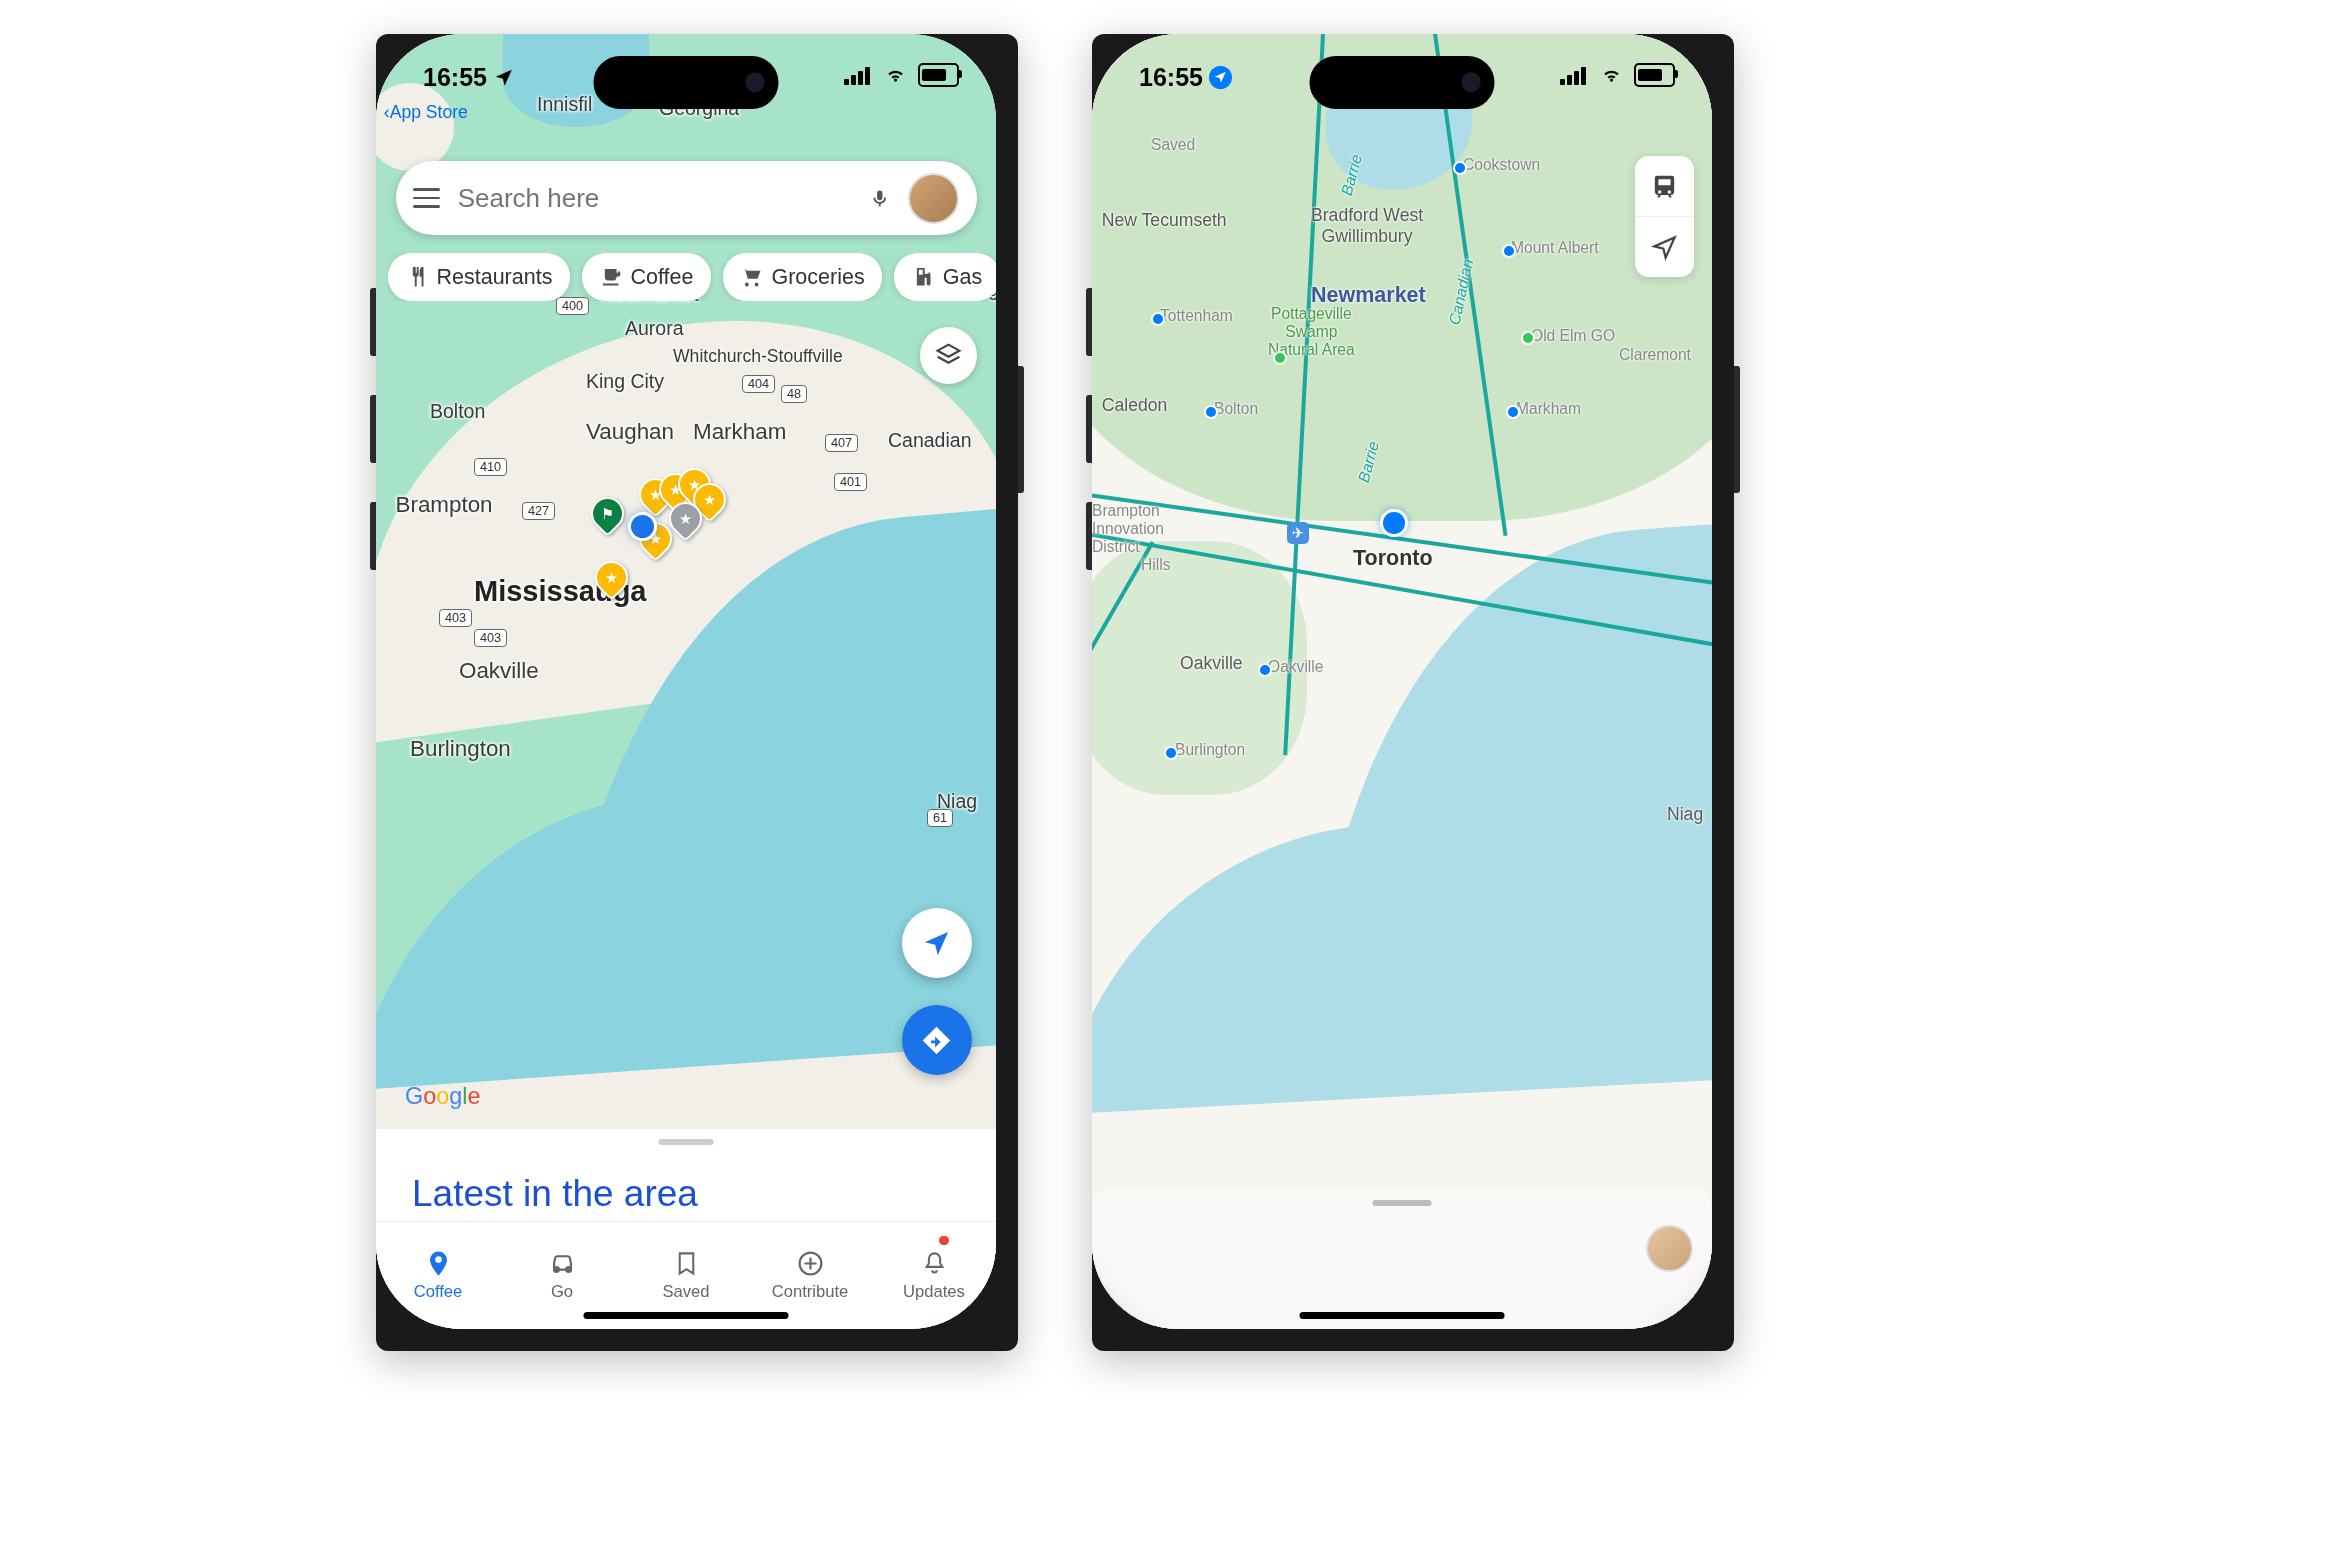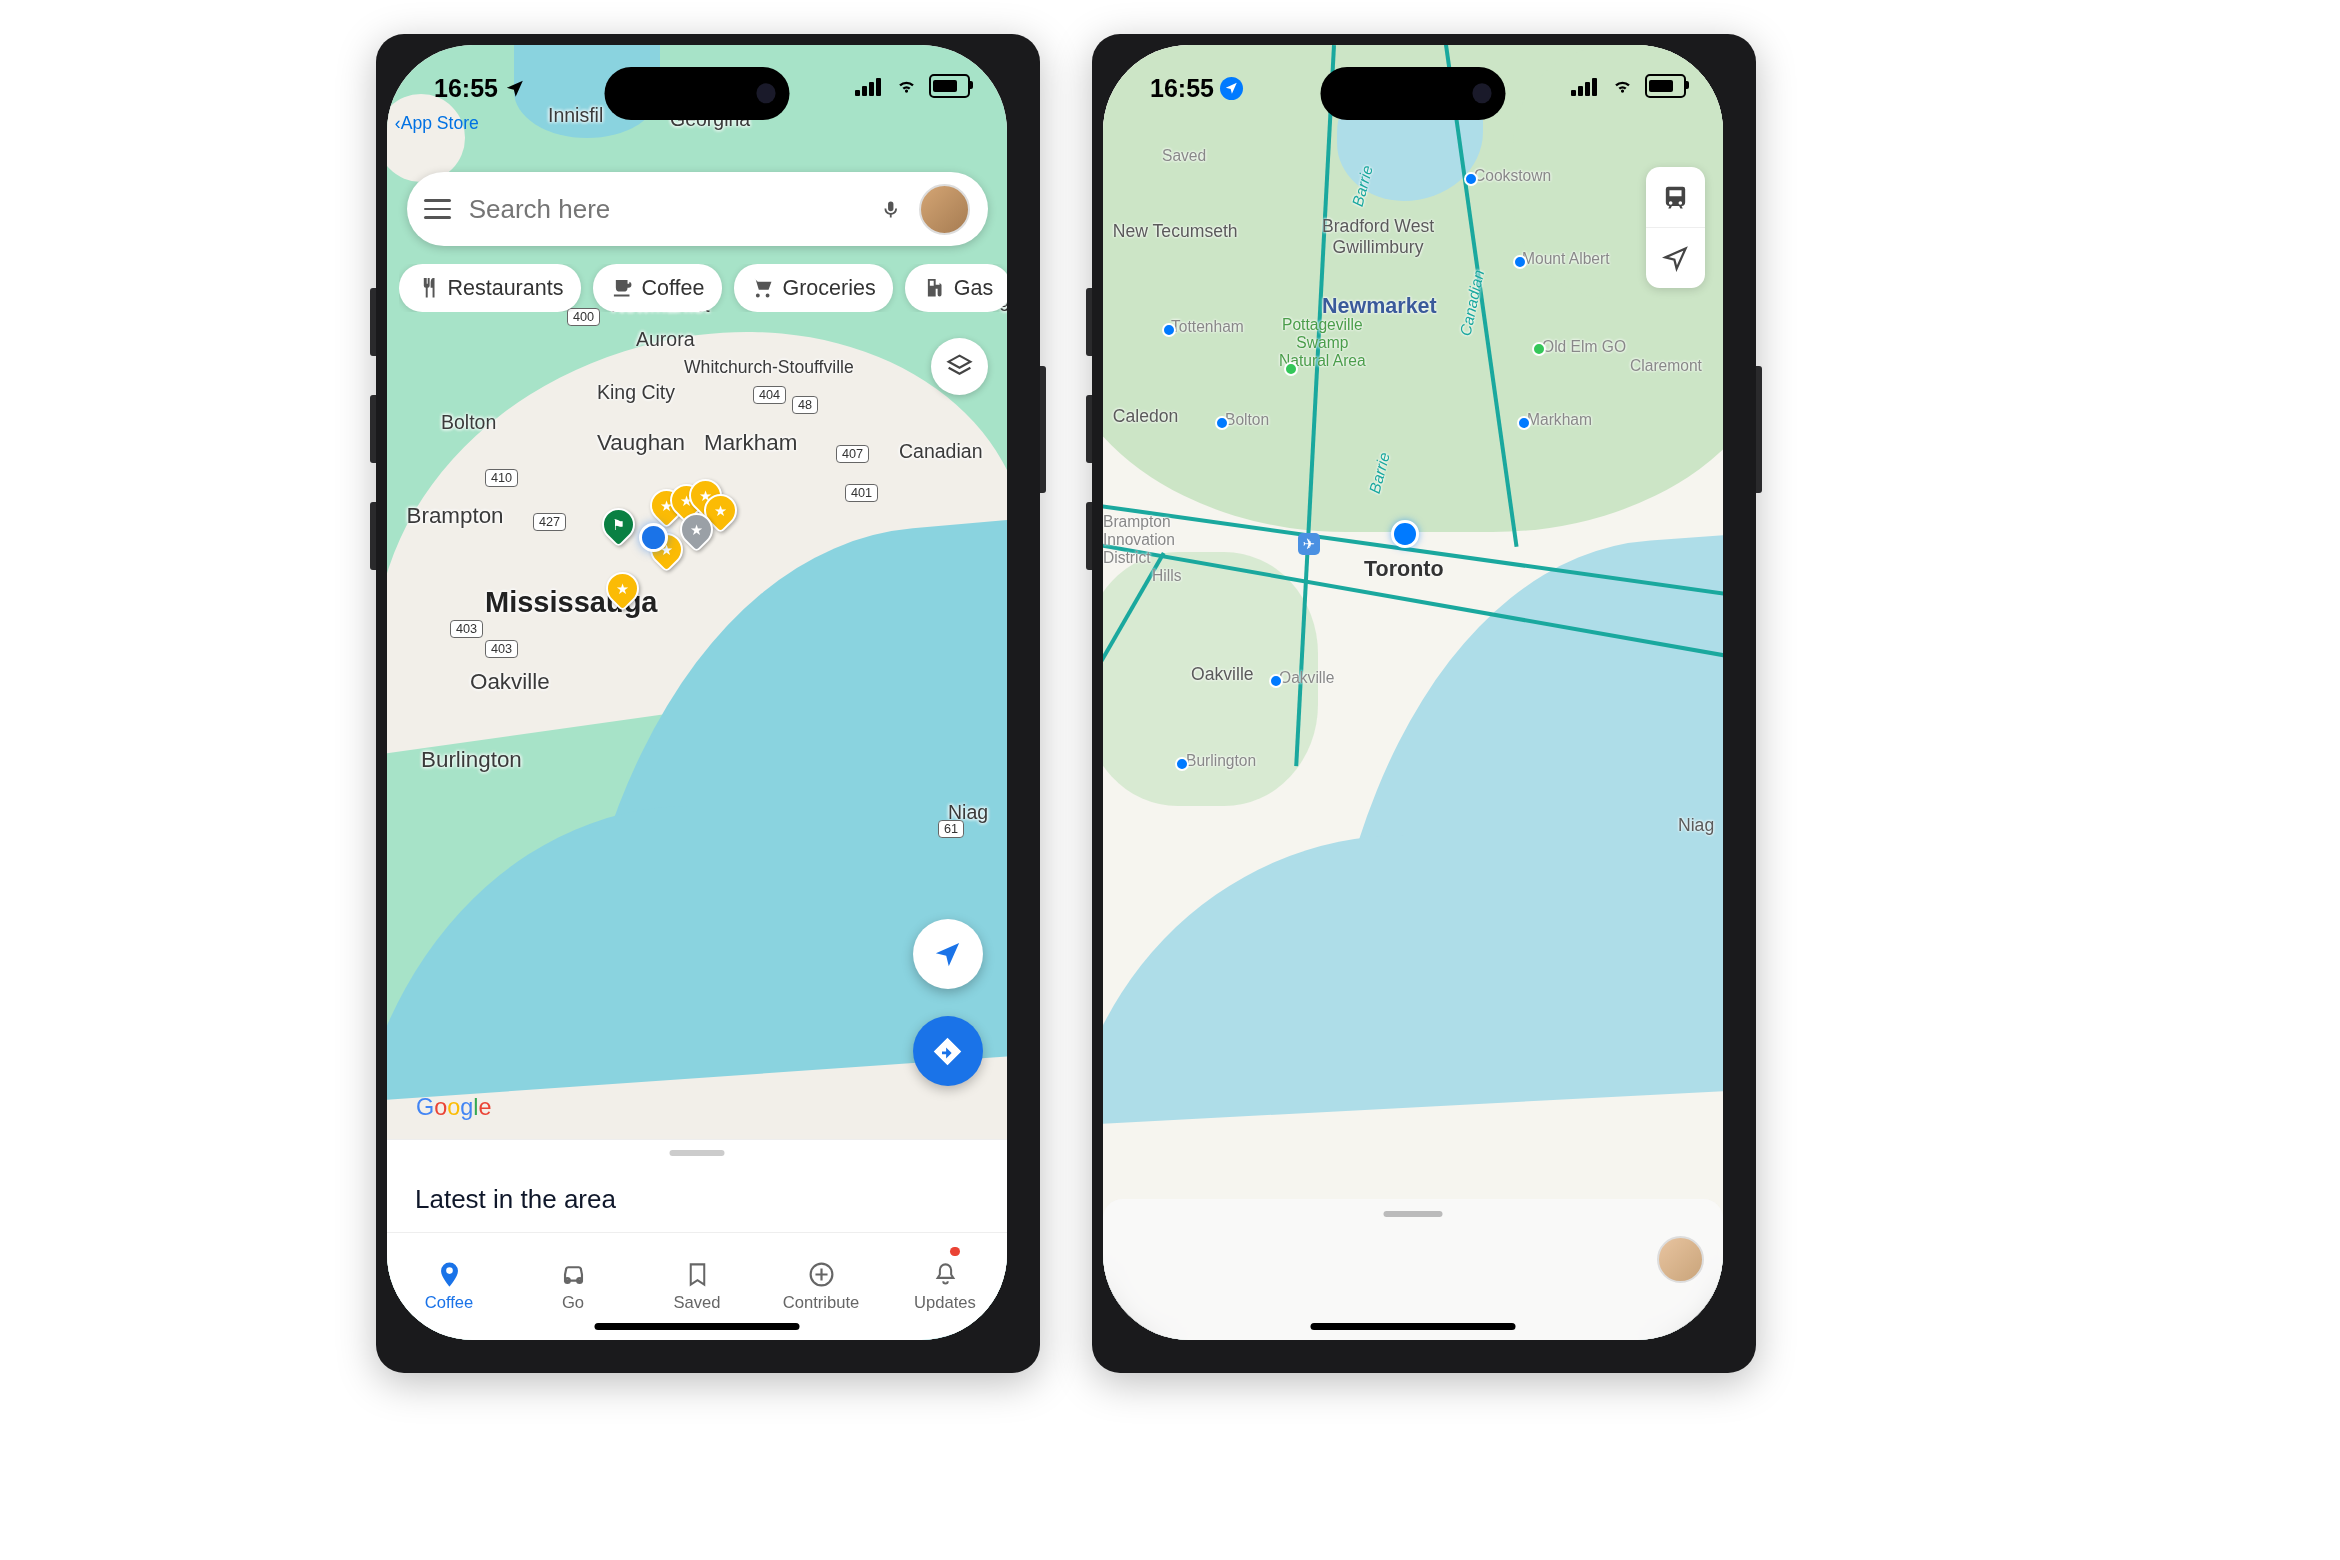--- a/index.html
+++ b/index.html
@@ -1,17 +1,17 @@
 <!DOCTYPE html>
 <html><head>
 <meta charset="utf-8">
 <style>
 html,body{margin:0;padding:0;width:2341px;height:1560px;background:#fff;font-family:-apple-system,Helvetica,Arial,sans-serif;-webkit-font-smoothing:antialiased}
 .stage{position:relative;width:2341px;height:1560px}
-.phone{position:absolute;top:34px;width:642px;height:1317px;border-radius:28px;background:#1a1a1c;box-shadow:0 9.8px 39px rgba(0,0,0,0.25);padding:11px}
+.phone{position:absolute;top:34px;width:642px;height:1317px;border-radius:12px;background:#1a1a1c;box-shadow:0 9.8px 39px rgba(0,0,0,0.25);padding:0}
 .phone.left{left:376px}
 .phone.right{left:1092px}
 .phone .btn-vol{position:absolute;left:-5.9px;width:5.9px;height:68px;background:#2a2a2c;border-radius:2.9px 0 0 2.9px}
 .phone .btn-vol.a{top:254px}.phone .btn-vol.b{top:361px}.phone .btn-vol.c{top:468px}
 .phone .btn-pow{position:absolute;right:-5.9px;top:332px;width:5.9px;height:127px;background:#2a2a2c;border-radius:0 2.9px 2.9px 0}
 .screen{position:relative;width:620px;height:1295px;background:#fff;border-radius:86px;overflow:hidden}
 .island{position:absolute;top:21.5px;left:50%;transform:translateX(-50%);width:185px;height:53px;background:#000;border-radius:39px;z-index:95}
 .island::after{content:"";position:absolute;right:13.7px;top:50%;transform:translateY(-50%);width:19.5px;height:19.5px;border-radius:50%;background:#1a1a2a}
 .status{position:absolute;top:0;left:0;right:0;height:88px;z-index:90;color:#000;font-size:25px;font-weight:600}
 .status .time{position:absolute;left:47px;top:29px;display:flex;align-items:center;gap:5.9px}
@@ -45,21 +45,21 @@
 .mic{width:21.5px;height:29px}
 .chips{position:absolute;top:219px;left:11.7px;right:0;display:flex;gap:11.7px;z-index:50;overflow:hidden}
 .chip{background:#fff;border-radius:23.4px;padding:11.7px 17.6px;font-size:21.5px;color:#333;display:flex;align-items:center;gap:7.8px;box-shadow:0 1px 5.9px rgba(0,0,0,0.15);white-space:nowrap}
 .chip svg{width:23.4px;height:23.4px}
 .layers{position:absolute;top:293px;right:19.5px;width:57px;height:57px;background:#fff;border-radius:50%;box-shadow:0 2px 7.8px rgba(0,0,0,0.2);display:flex;align-items:center;justify-content:center;z-index:49}
 .gfab{position:absolute;right:24.4px;width:70px;height:70px;border-radius:50%;display:flex;align-items:center;justify-content:center;box-shadow:0 3.9px 11.7px rgba(0,0,0,0.25);z-index:50}
 .gfab.loc{bottom:351px;background:#fff}
 .gfab.dir{bottom:254px;background:#1a73e8}
 .gsheet{position:absolute;left:0;right:0;bottom:107px;height:93px;background:#fff;z-index:60;border-top:1px solid #eee}
 .gsheet .handle{position:absolute;top:9.8px;left:50%;transform:translateX(-50%);width:55px;height:5.9px;background:#ccc;border-radius:2.9px}
-.gsheet .title{position:absolute;left:28px;top:44px;font-size:26px;color:#0f172a}
+.gsheet .title{position:absolute;left:36px;top:44px;font-size:37px;color:#1d4ed8}
 .gbrand{position:absolute;left:29px;bottom:219px;font-size:23.4px;font-weight:500;z-index:40}
 .gbrand .g1{color:#4285f4}.gbrand .g2{color:#ea4335}.gbrand .g3{color:#fbbc05}.gbrand .g4{color:#4285f4}.gbrand .g5{color:#34a853}.gbrand .g6{color:#ea4335}
 .tabbar{position:absolute;left:0;right:0;bottom:0;height:107px;background:#fff;display:flex;z-index:70;border-top:1px solid #eee}
 .tab{flex:1;display:flex;flex-direction:column;align-items:center;justify-content:center;gap:4.9px;color:#666;font-size:16.6px;position:relative}
 .tab.active{color:#1a73e8}
 .tab .dot{position:absolute;top:13.7px;right:38%;width:9.8px;height:9.8px;background:#ea4335;border-radius:50%}
 
 .amap{position:absolute;inset:0;background:#f6f5ef}
 .awater{position:absolute;background:#aedde8}
 .agreen{position:absolute;background:#cce5c6;border-radius:40%}

